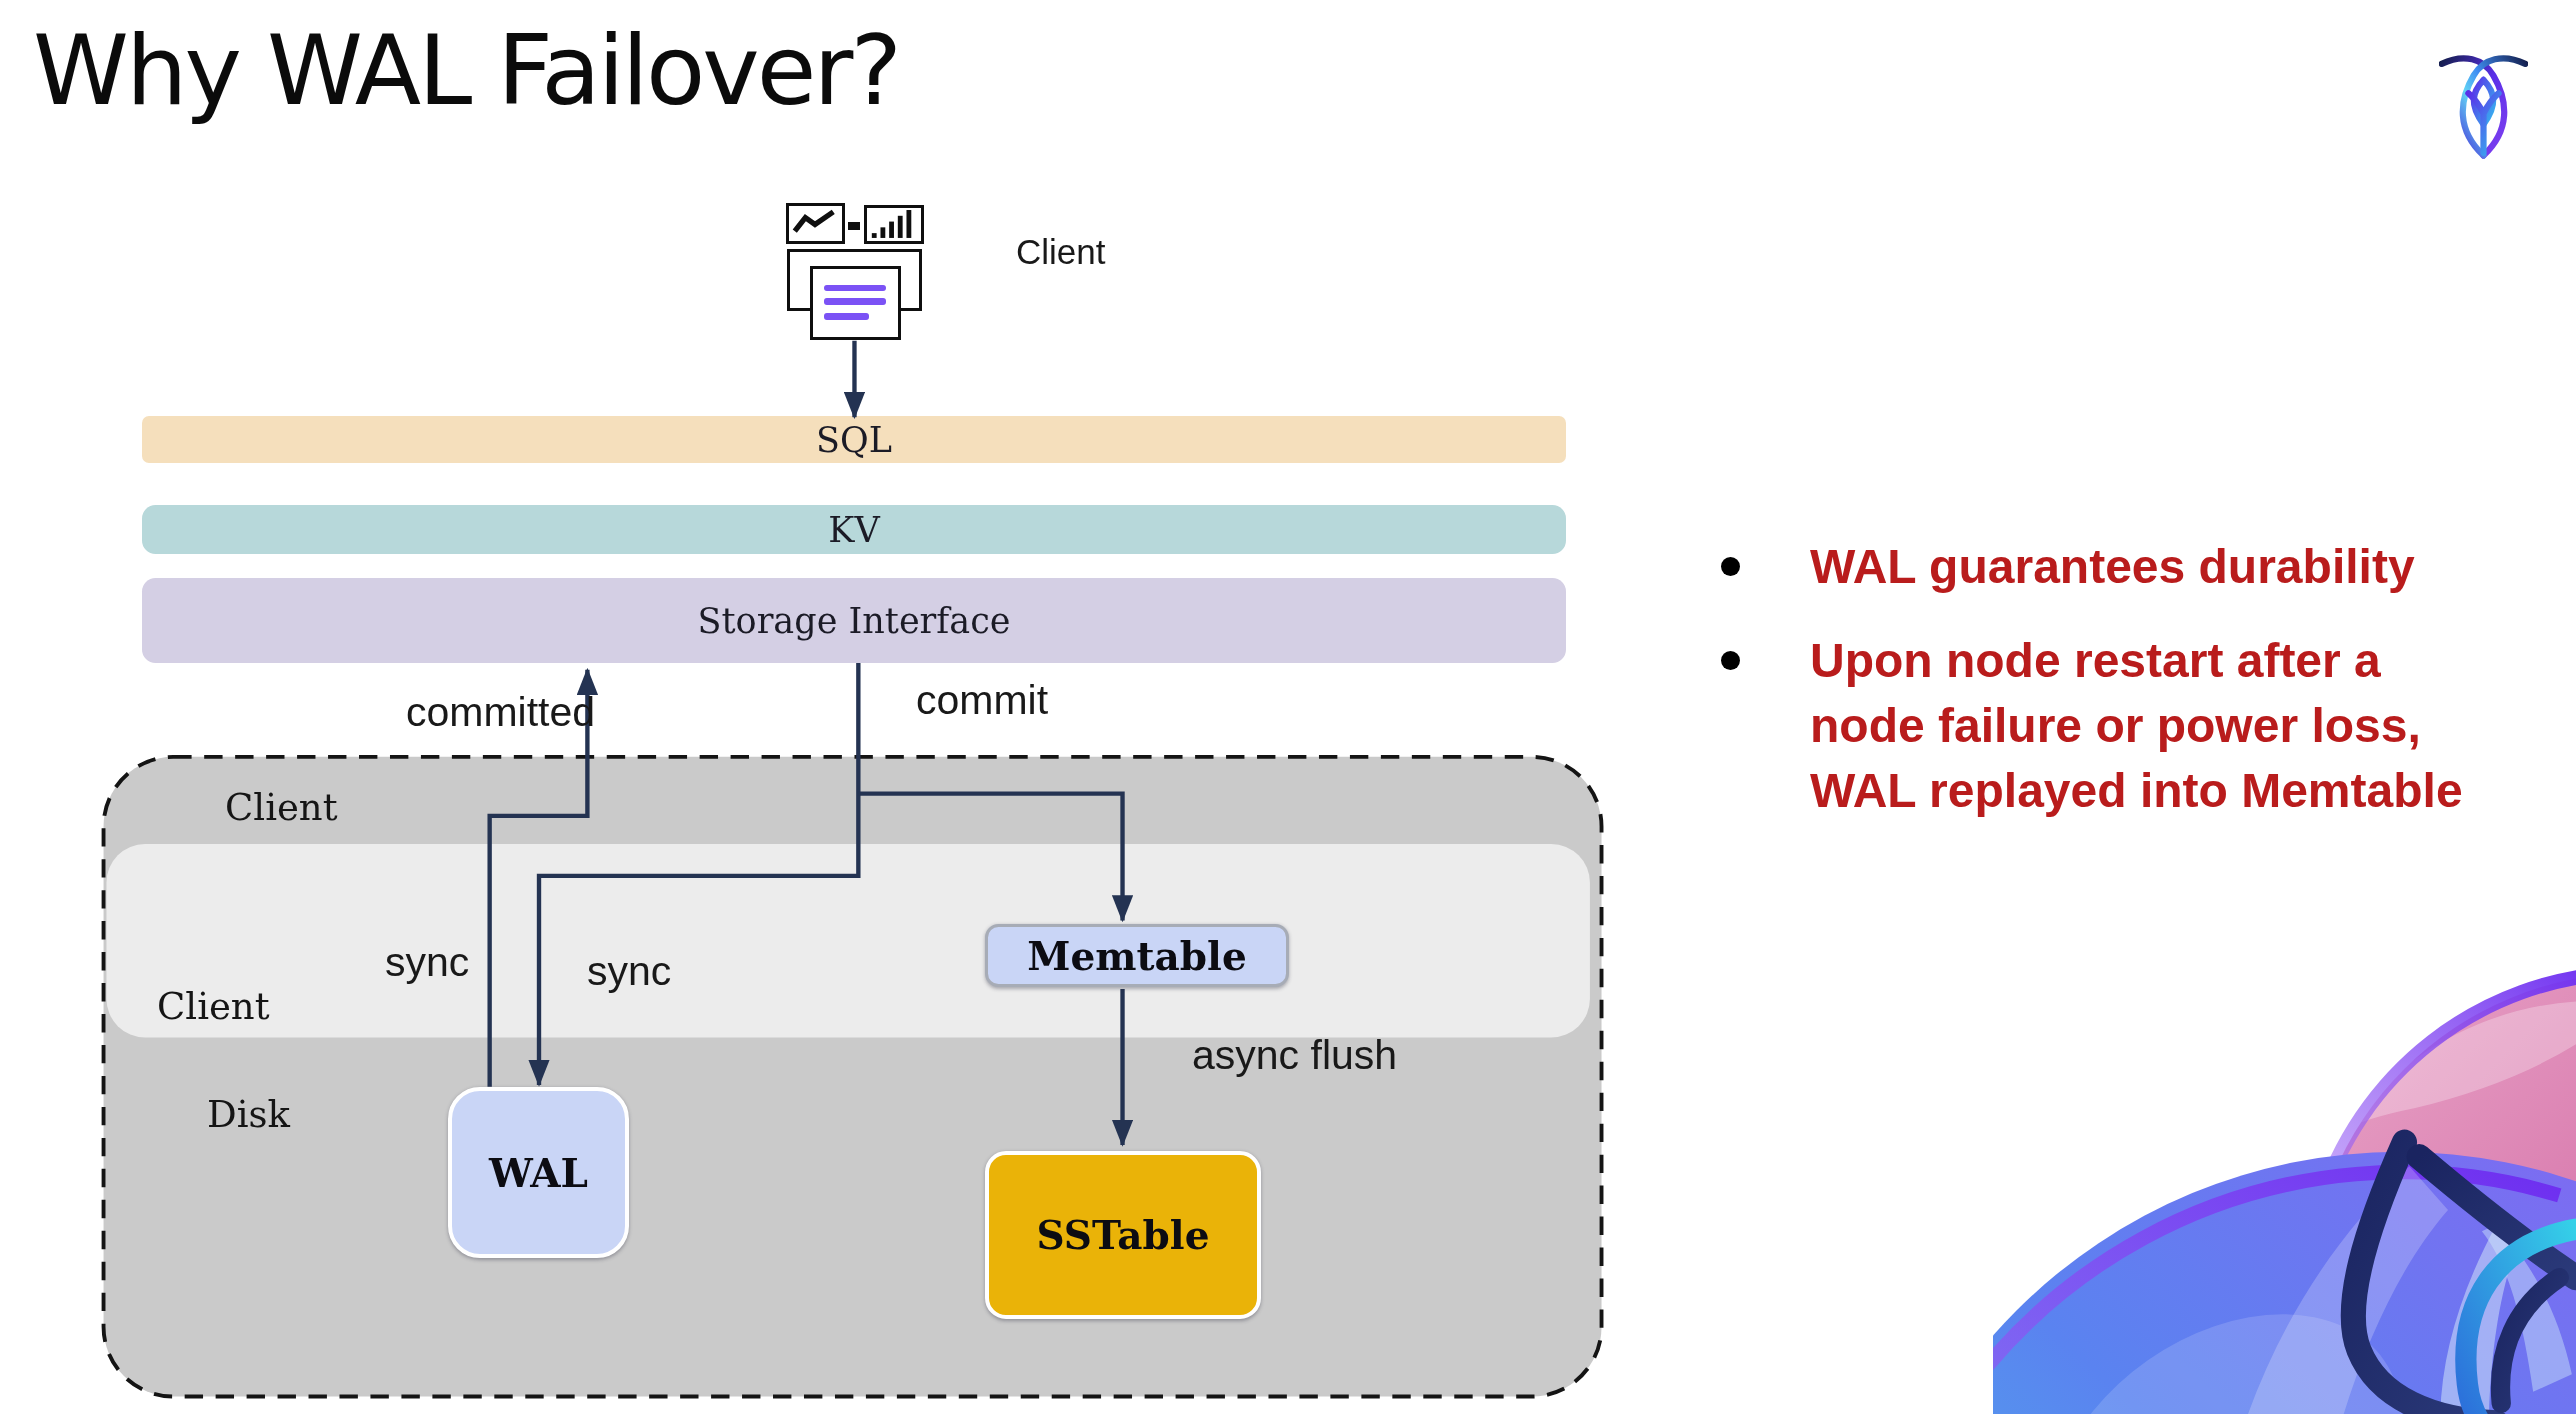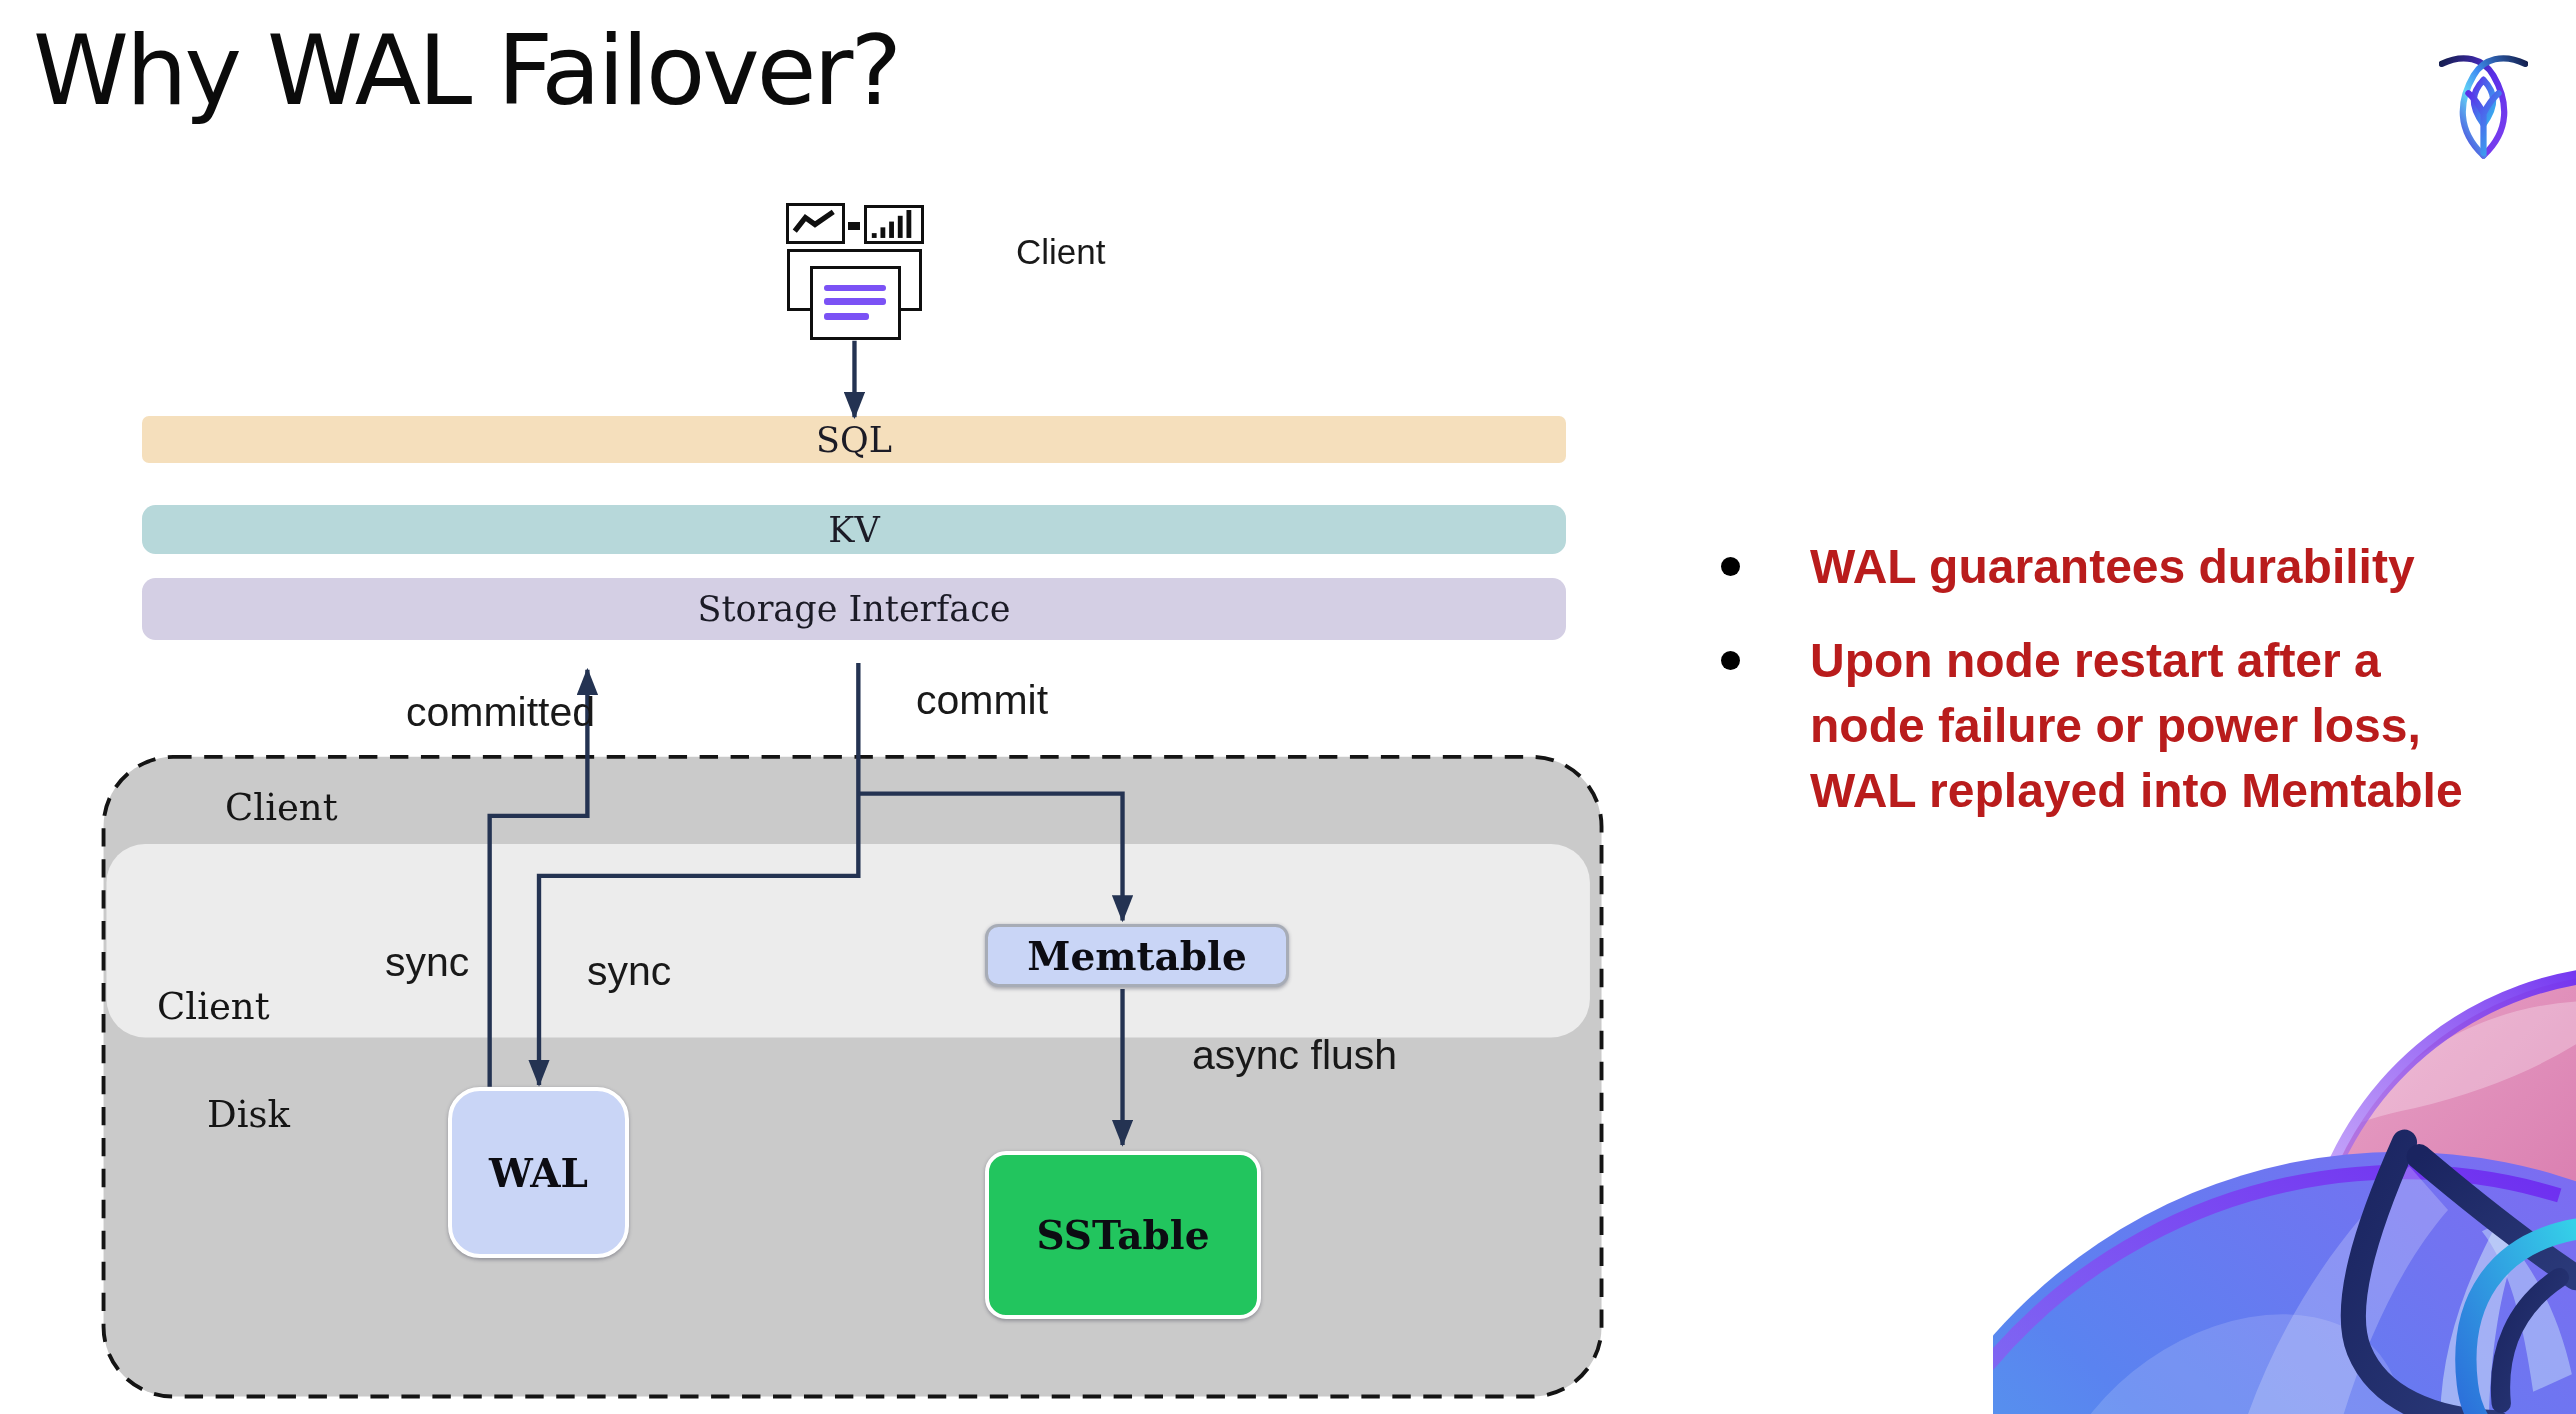--- a/index.html
+++ b/index.html
@@ -11,21 +11,21 @@
   
   #title { left:33px; top:13.5px; font-family:"DejaVu Sans", sans-serif;
            font-weight:normal; font-size:97px; letter-spacing:-2.9px; color:#0b0b0b; z-index:3; }
 
   
   .layer { left:142px; width:1424px; border-radius:13.5px; z-index:1;
            display:flex; align-items:center; justify-content:center;
            font-family:"DejaVu Serif", serif; font-size:35px; color:#1b1b26; }
   #layer-sql { top:416px; height:47px; }
   #layer-kv { top:505px; height:49px; }
-  #layer-storage { top:578px; height:62px;text-align:right; }
+  #layer-storage { top:578px; height:85px;text-align:right; }
 
   
   .elabel { font-size:41px; color:#191919; z-index:3; white-space:nowrap; }
   #lbl-committed { left:406px; top:689px; }
   #lbl-commit { left:916px; top:677px; }
   #lbl-sync-left { left:385px; top:939px; }
   #lbl-sync-right { left:587px; top:948px; }
   #lbl-async { left:1192px; top:1032px; }
   #client-label { left:1016px; top:232px; font-size:35px; }
 
@@ -162,21 +162,21 @@
 <div class="abs elabel" id="lbl-sync-left">sync</div>
 <div class="abs elabel" id="lbl-sync-right">sync</div>
 <div class="abs elabel" id="lbl-async">async flush</div>
 
 <div class="abs node" id="node-wal" style="background-color: rgb(201, 213, 246);">
     <span>WAL</span>
   </div>
 <div class="abs node" id="node-memtable" style="background-color: rgb(201, 213, 246);">
     <span>Memtable</span>
   </div>
-<div class="abs node" id="node-sstable" style="background-color: #22c55e;">
+<div class="abs node" id="node-sstable" style="background-color: #eab308;">
     <span>SSTable</span>
   </div>
 
 <div class="abs" id="bullets">
   <div class="bullet">
     <div>WAL guarantees durability</div>
   </div>
   <div class="bullet">
     <div>Upon node restart after a</div>
     <div>node failure or power loss,</div>

